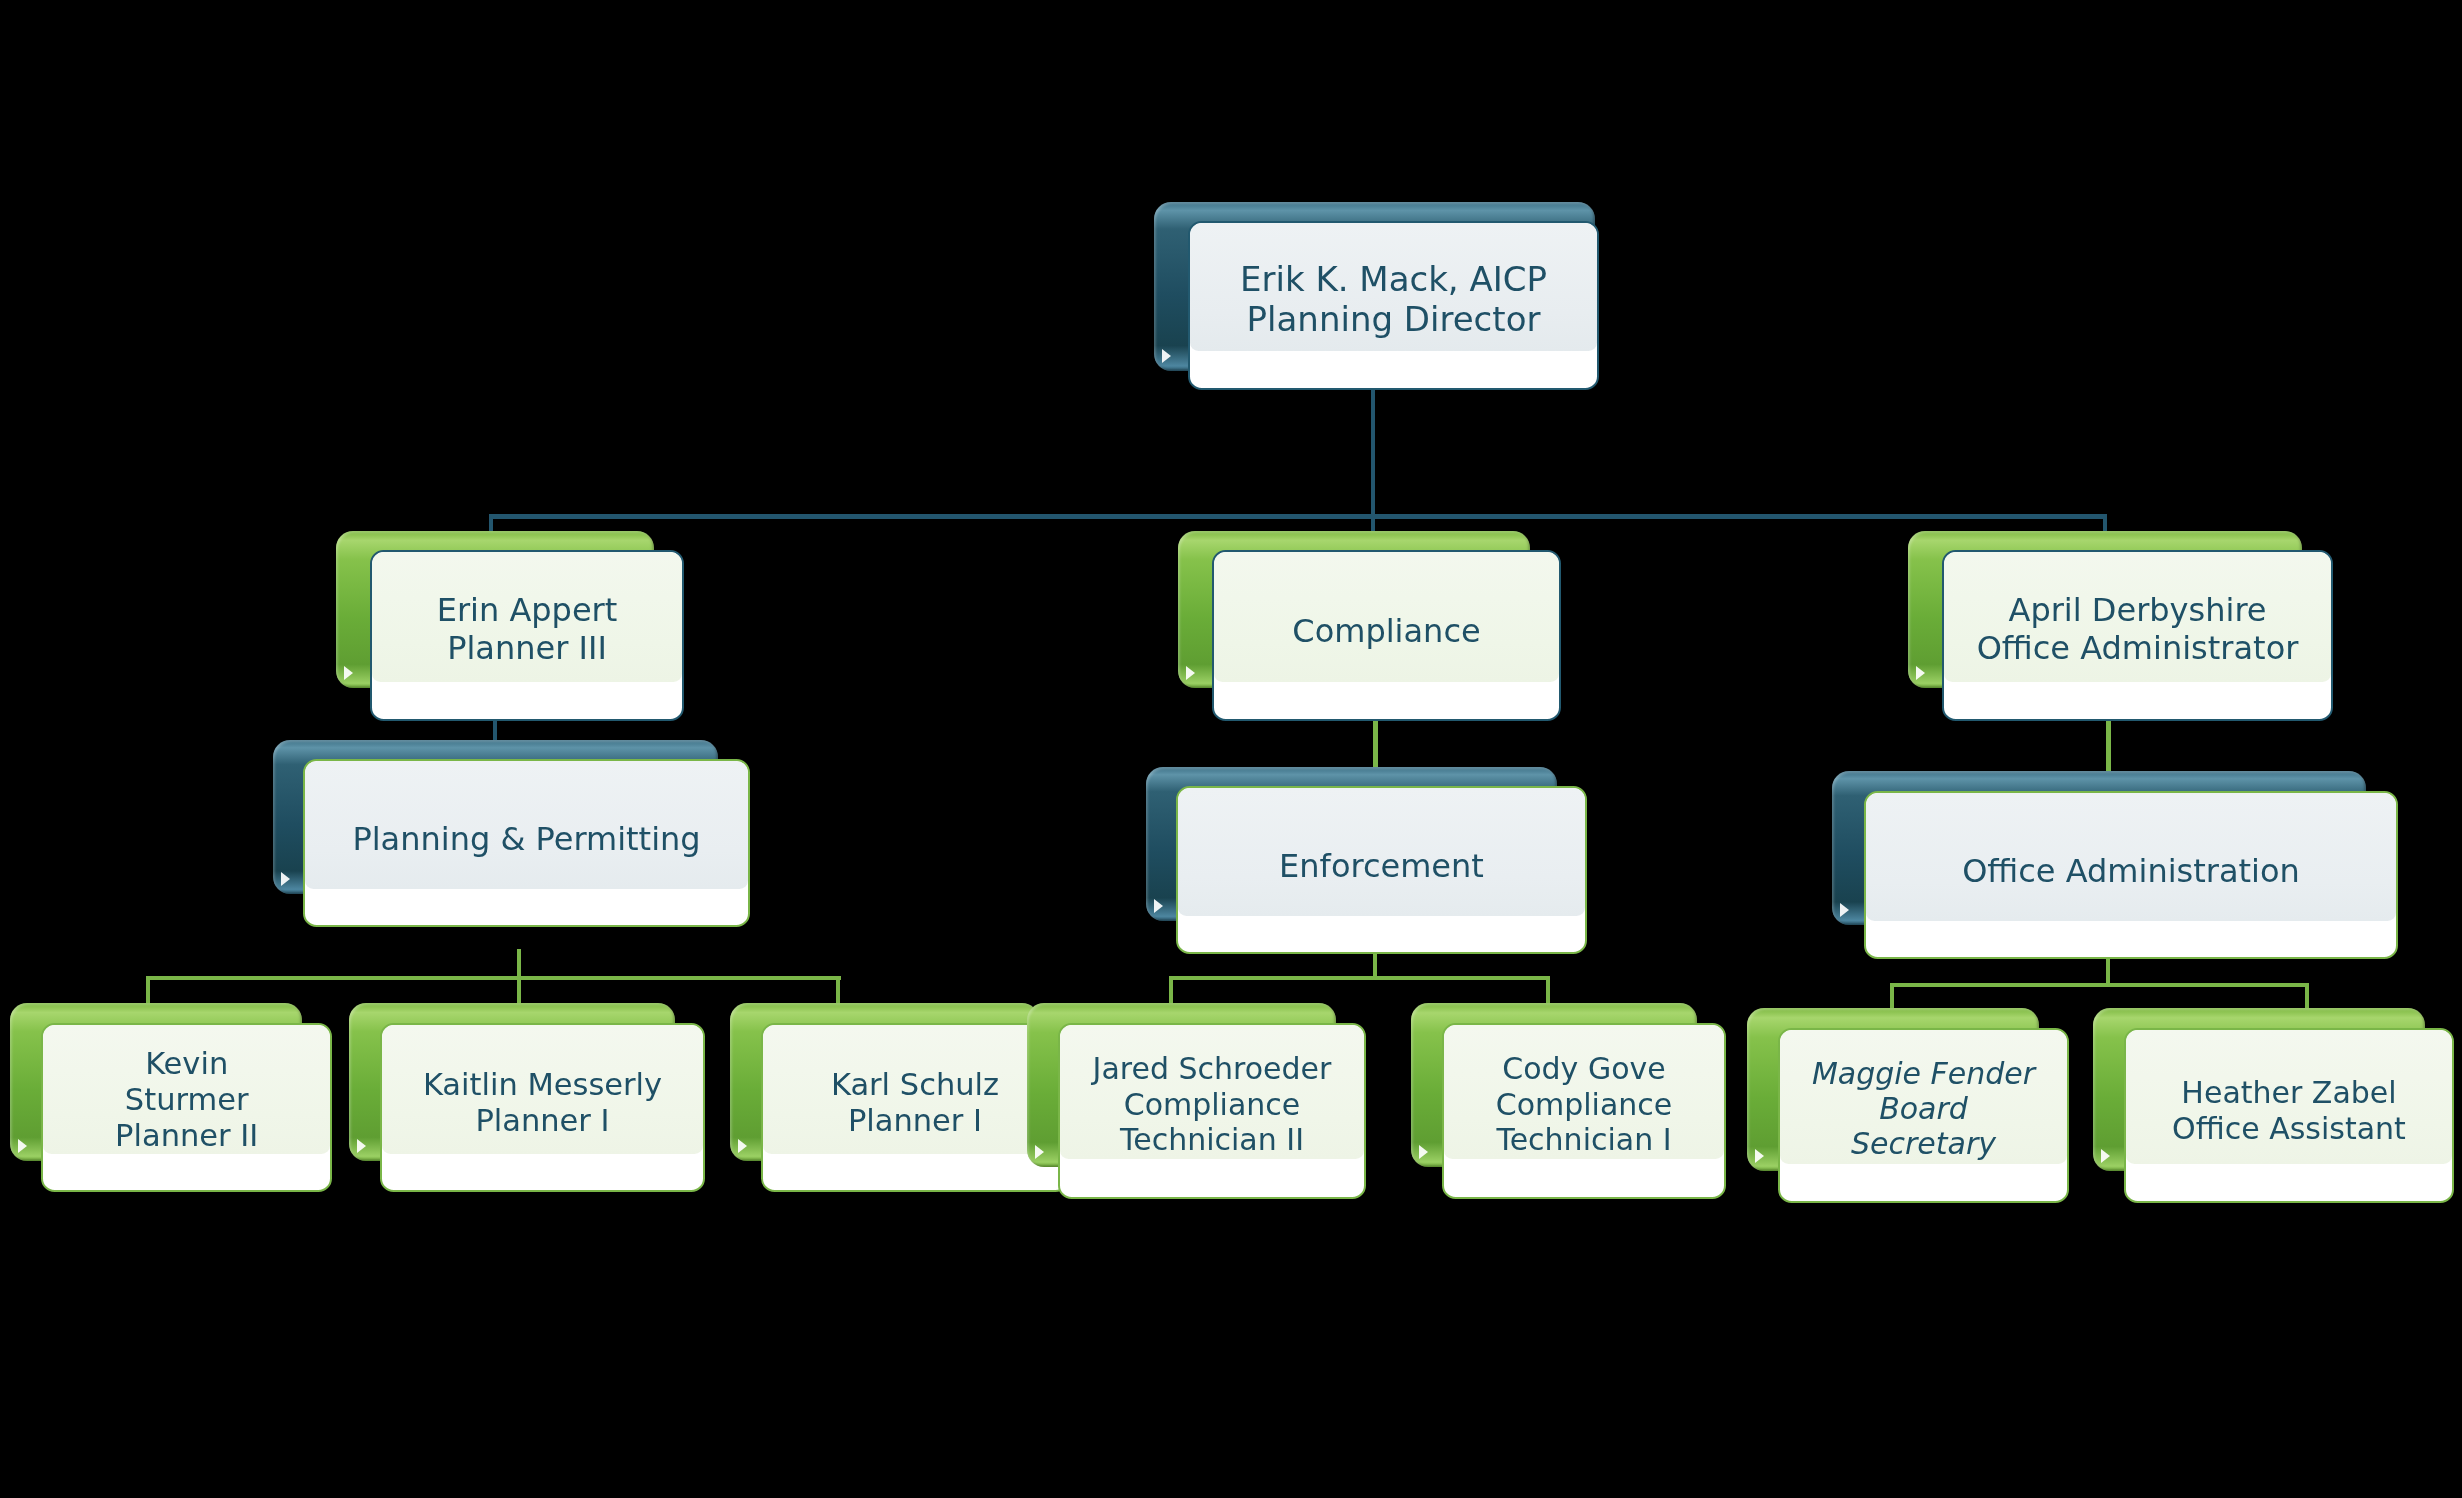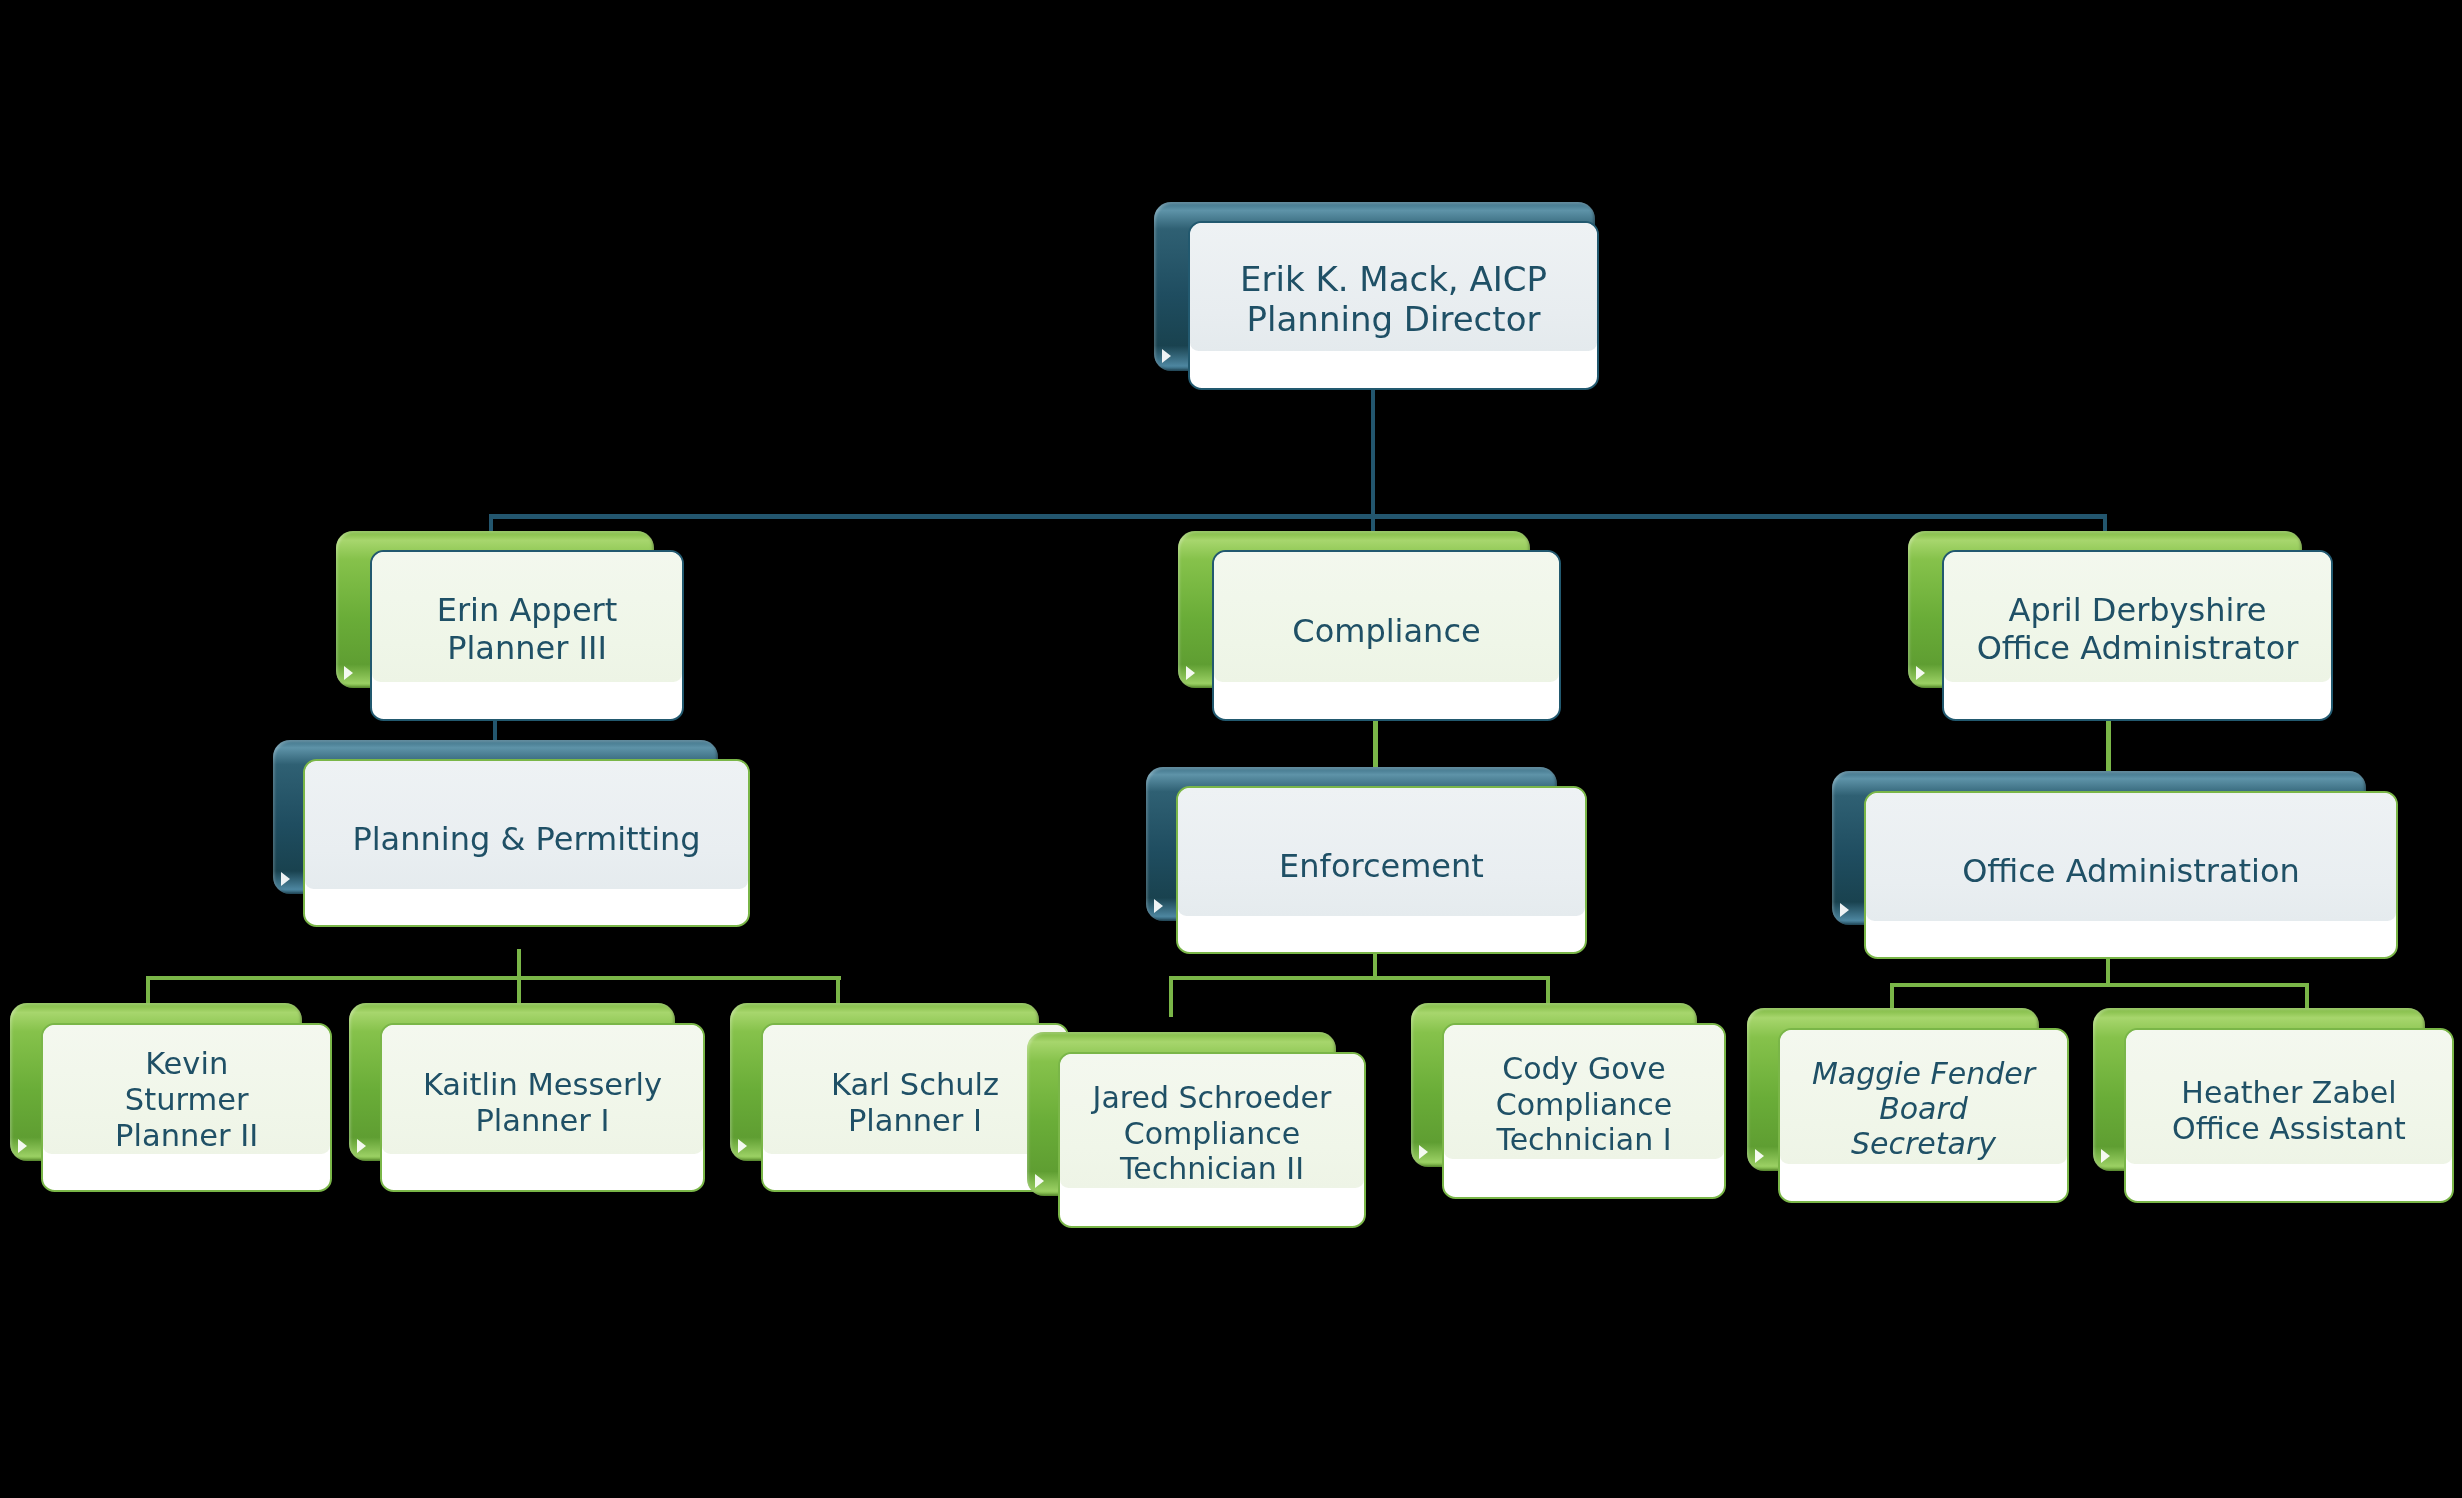--- a/index.html
+++ b/index.html
@@ -240,21 +240,21 @@
 
   <div class="node" style="left:730px; top:1003px; width:339px; height:190px;">
     <div class="plate green" style="width:309px; height:158px;"></div>
     <div class="card skin-green-border-green" style="left:31px; top:20.3px; width:308px; height:169px; font-size:30.5px;">
       <div class="inner"></div>
       <div class="lbl">Karl Schulz
 Planner I</div>
     </div>
   </div>
 
-  <div class="node" style="left:1027px; top:1032px; width:339px; height:197px;text-decoration:underline;">
+  <div class="node" style="left:1027px; top:1003px; width:339px; height:197px;text-decoration:underline;">
     <div class="plate green" style="width:309px; height:164px;"></div>
     <div class="card skin-green-border-green" style="left:31px; top:20.3px; width:308px; height:176px; font-size:30px;">
       <div class="inner"></div>
       <div class="lbl">Jared Schroeder
 Compliance
 Technician II</div>
     </div>
   </div>
 
   <div class="node" style="left:1411px; top:1003px; width:315px; height:197px;">

